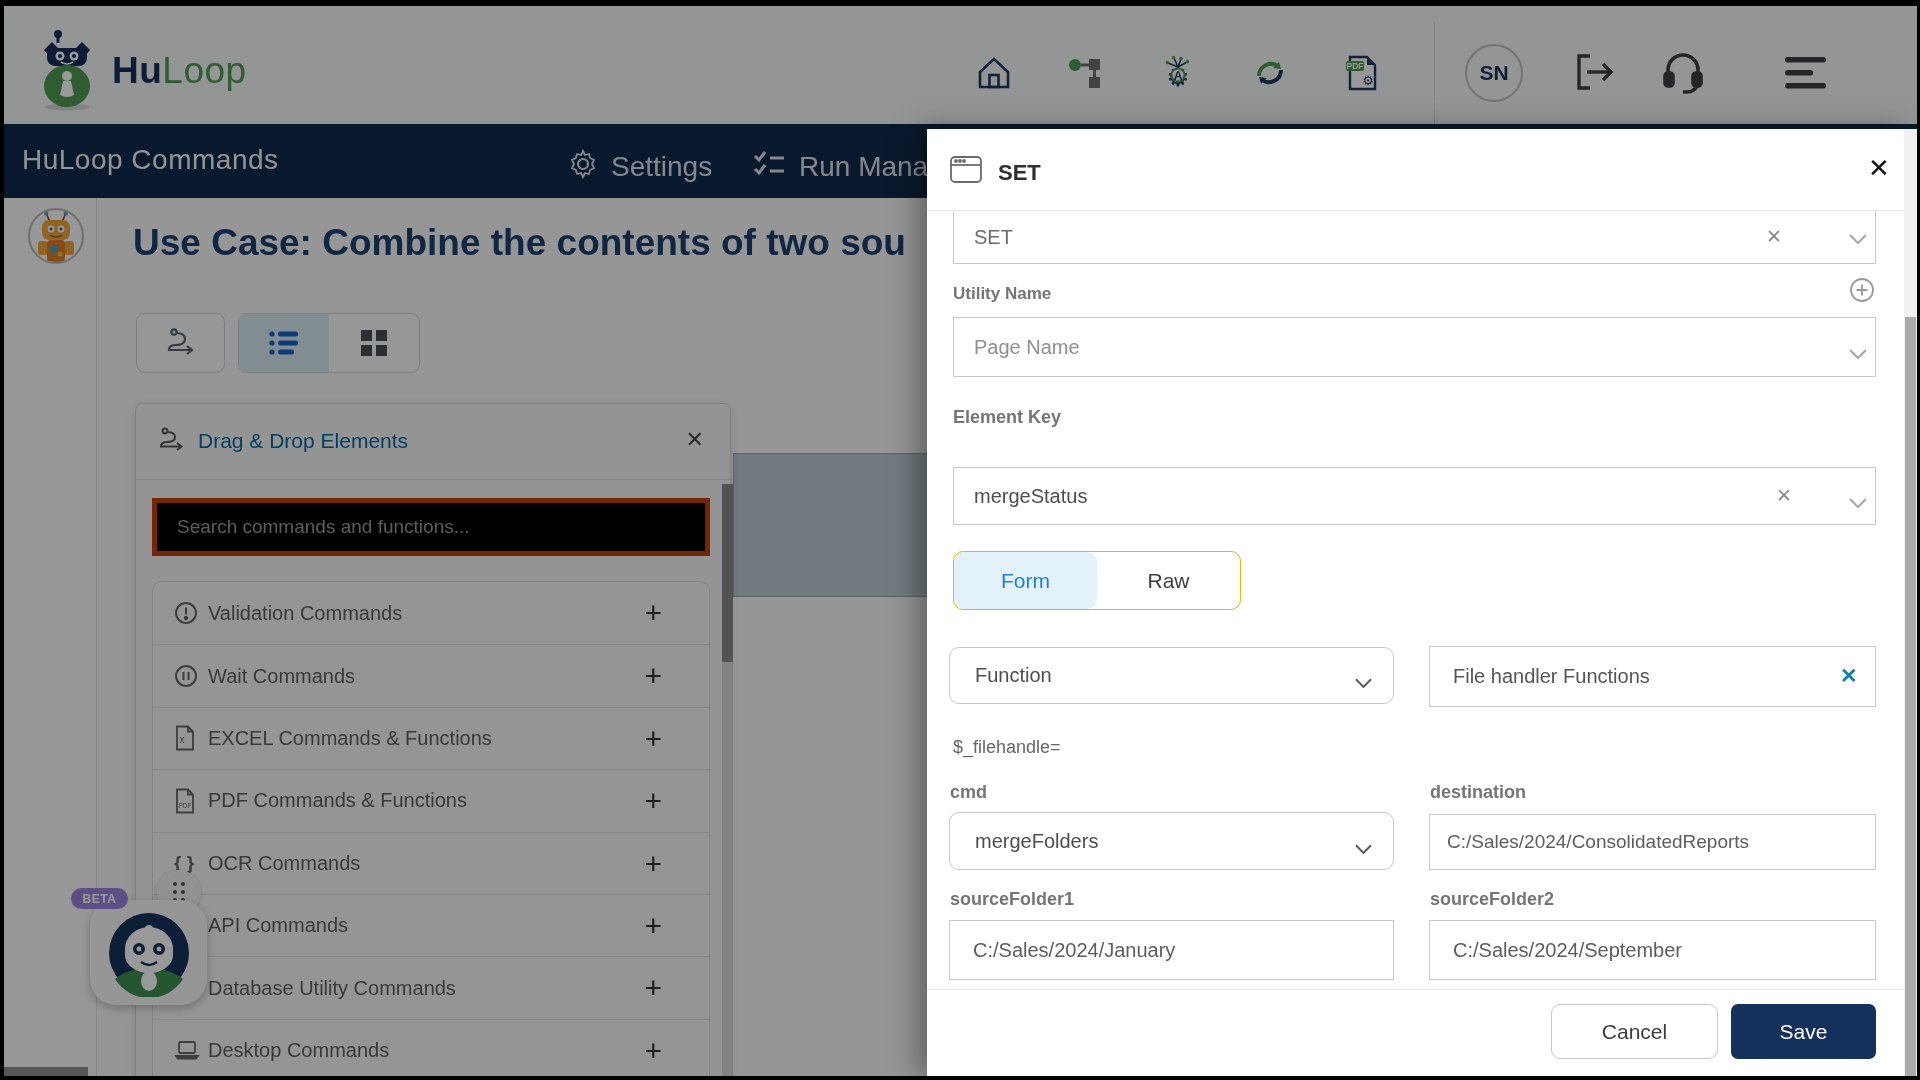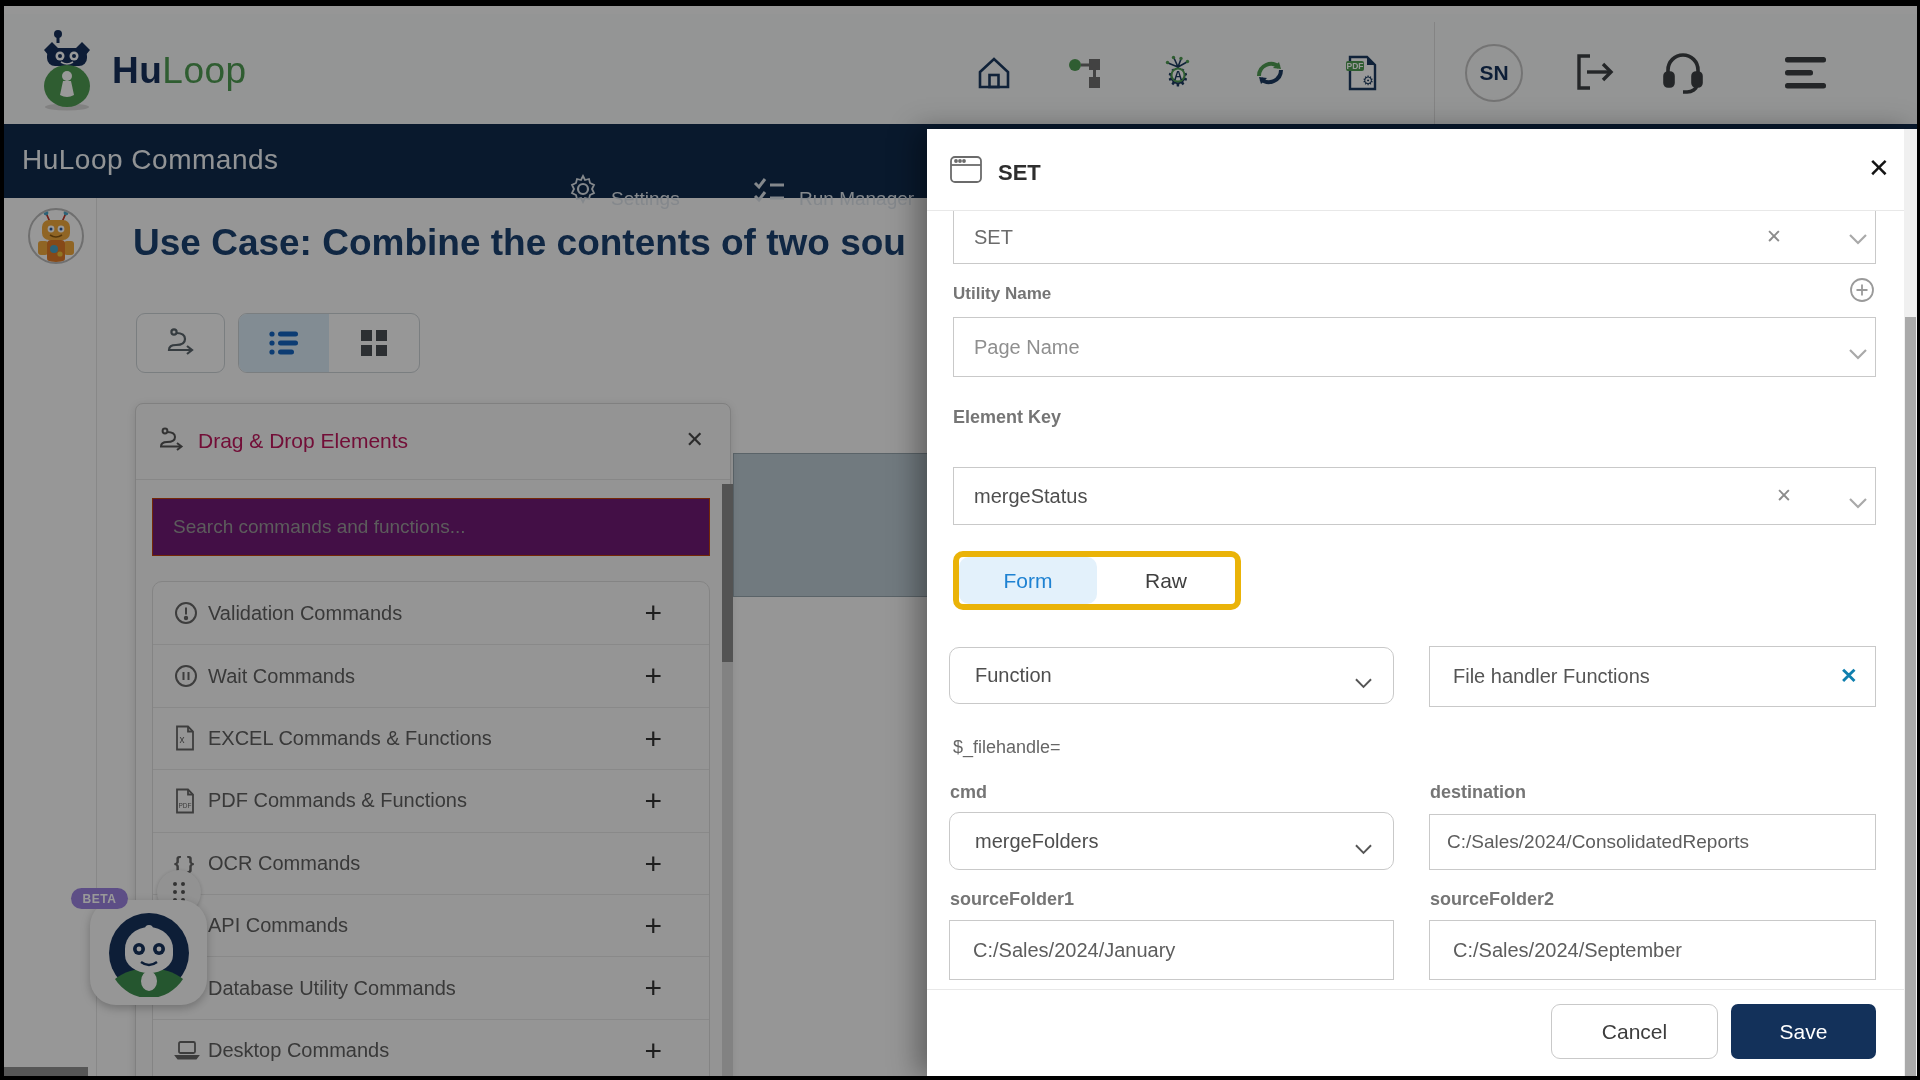--- a/index.html
+++ b/index.html
@@ -18,42 +18,42 @@
   .navico{width:92px;display:flex;justify-content:center;cursor:pointer;}
   .tb-divider{position:absolute;left:1430px;top:8px;width:1px;height:102px;background:#dcdcdc;}
   .avatar{position:absolute;left:1461px;top:30px;width:58px;height:58px;border-radius:50%;
           border:2px solid #c2c2c2;display:flex;align-items:center;justify-content:center;
           color:#16325c;font-weight:bold;font-size:21px;background:#f7f8f8;}
   .right-ico{position:absolute;top:36px;color:#3c4043;}
 
   
   .cmdbar{position:absolute;left:0;top:118px;width:100%;height:74px;background:#0f2b4c;}
   .cmdbar-title{position:absolute;left:18px;top:20px;font-size:28px;color:#f2f5f8;font-weight:500;letter-spacing:.5px;}
-  .cmdbar-link{position:absolute;top:0;height:86px;display:flex;align-items:flex-end;gap:12px;color:#dde3ea;font-size:19px;cursor:pointer;}
+  .cmdbar-link{position:absolute;top:0;height:86px;display:flex;align-items:center;gap:12px;color:#dde3ea;font-size:28px;cursor:pointer;}
 
   
   .sidebar{position:absolute;left:0;top:192px;width:93px;height:884px;background:#fcfcfc;border-right:1px solid #e3e3e3;}
   .side-robot{position:absolute;left:24px;top:10px;width:56px;height:56px;border-radius:50%;
               border:2px solid #b9b9b9;background:#fdfdfd;overflow:hidden;}
   .page-title{position:absolute;left:129px;top:216px;width:1200px;font-size:37px;font-weight:bold;color:#1c4271;white-space:nowrap;}
 
   .viewbtn{position:absolute;top:307px;height:60px;border:1px solid #ccd2d6;background:#fcfcfc;border-radius:9px;
            display:flex;align-items:center;justify-content:center;cursor:pointer;}
   .seg{position:absolute;left:234px;top:307px;width:182px;height:60px;border:1px solid #ccd2d6;border-radius:9px;
        background:#fcfcfc;display:flex;overflow:hidden;}
   .seg-half{flex:1;display:flex;align-items:center;justify-content:center;cursor:pointer;}
   .seg-active{background:#d9eaf5;}
 
   
   .panel{position:absolute;left:131px;top:397px;width:596px;height:700px;background:#f7f7f7;
          border:1px solid #d6d6d6;border-radius:8px 8px 0 0;box-shadow:0 2px 8px rgba(0,0,0,.12);}
   .panel-head{position:absolute;left:0;top:0;width:100%;height:76px;border-bottom:1px solid #e2e2e2;}
-  .panel-title{position:absolute;left:62px;top:25px;font-size:21px;color:#be185d;text-align:right;}
+  .panel-title{position:absolute;left:62px;top:25px;font-size:21px;color:#0369a1;text-align:right;}
   .panel-x{position:absolute;right:26px;top:23px;font-size:22px;color:#4a4a4a;cursor:pointer;}
-  .search{position:absolute;left:16px;top:94px;width:558px;height:58px;border:1px solid #c2410c;background:#701a75;
+  .search{position:absolute;left:16px;top:94px;width:558px;height:58px;border:5px solid #c2410c;background:#000000;
           display:flex;align-items:center;padding-left:20px;font-size:19px;color:#9a9a9a;cursor:text;}
   .plist{position:absolute;left:16px;top:177px;width:558px;height:520px;border:1px solid #dcdcdc;border-radius:10px;
          background:#f9f9f9;overflow:hidden;}
   .prow{position:relative;height:62.4px;display:flex;align-items:center;padding-left:21px;cursor:grab;}
   .prow + .prow{border-top:1px solid #e4e4e4;}
   .prow-ico{width:34px;color:#666;display:flex;align-items:center;}
   .prow-label{font-size:20px;color:#5f5f5f;}
   .prow-plus{position:absolute;right:47px;top:14px;font-size:30px;font-weight:300;color:#333;cursor:pointer;}
   .pscroll-track{position:absolute;left:586px;top:80px;width:11px;height:620px;background:#d9d9d9;}
   .pscroll-thumb{position:absolute;left:0;top:0;width:11px;height:178px;background:#8a8a8a;}
@@ -81,21 +81,21 @@
   .m-close{font-size:26px;color:#141414;cursor:pointer;}
   .m-divider{background:#e8e8e8;height:1px;}
   .m-label{font-size:17px;color:#757575;font-weight:600;}
   .m-field{border:1px solid #c9c9c9;background:#fff;display:flex;align-items:center;font-size:20px;}
   .m-field.rounded{border-radius:10px;}
   .m-value{color:#4e4e4e;}
   .m-placeholder{color:#8f8f8f;}
   .m-pathtext{color:#5d5d5d;font-size:19px;white-space:nowrap;}
   .clear-x{color:#8c8c8c;font-size:19px;cursor:pointer;}
   .teal-x{color:#0f7fae;font-size:21px;font-weight:bold;cursor:pointer;}
-  .segtabs{border:6px solid #eab308;border-radius:10px;display:flex;overflow:hidden;background:#fff;}
+  .segtabs{border:1px solid #eab308;border-radius:10px;display:flex;overflow:hidden;background:#fff;}
   .segtab{flex:1;display:flex;align-items:center;justify-content:center;font-size:21px;color:#3f3f3f;cursor:pointer;}
   .segtab.active{background:#e3f1fb;color:#1e82d2;border-radius:10px;}
   .assign{font-size:18px;color:#666;}
   .btn-cancel{border:1px solid #c9c9c9;border-radius:9px;background:#fff;color:#3d3d3d;font-size:21px;
               display:flex;align-items:center;justify-content:center;cursor:pointer;}
   .btn-save{border-radius:7px;background:#13315a;color:#fff;font-size:21px;
             display:flex;align-items:center;justify-content:center;cursor:pointer;}
   .m-scroll-track{position:absolute;right:0;top:0;width:13px;height:100%;background:#f0f0f0;}
   .m-scroll-thumb{position:absolute;left:1px;top:188px;width:11px;height:759px;background:#aaa;}
 

